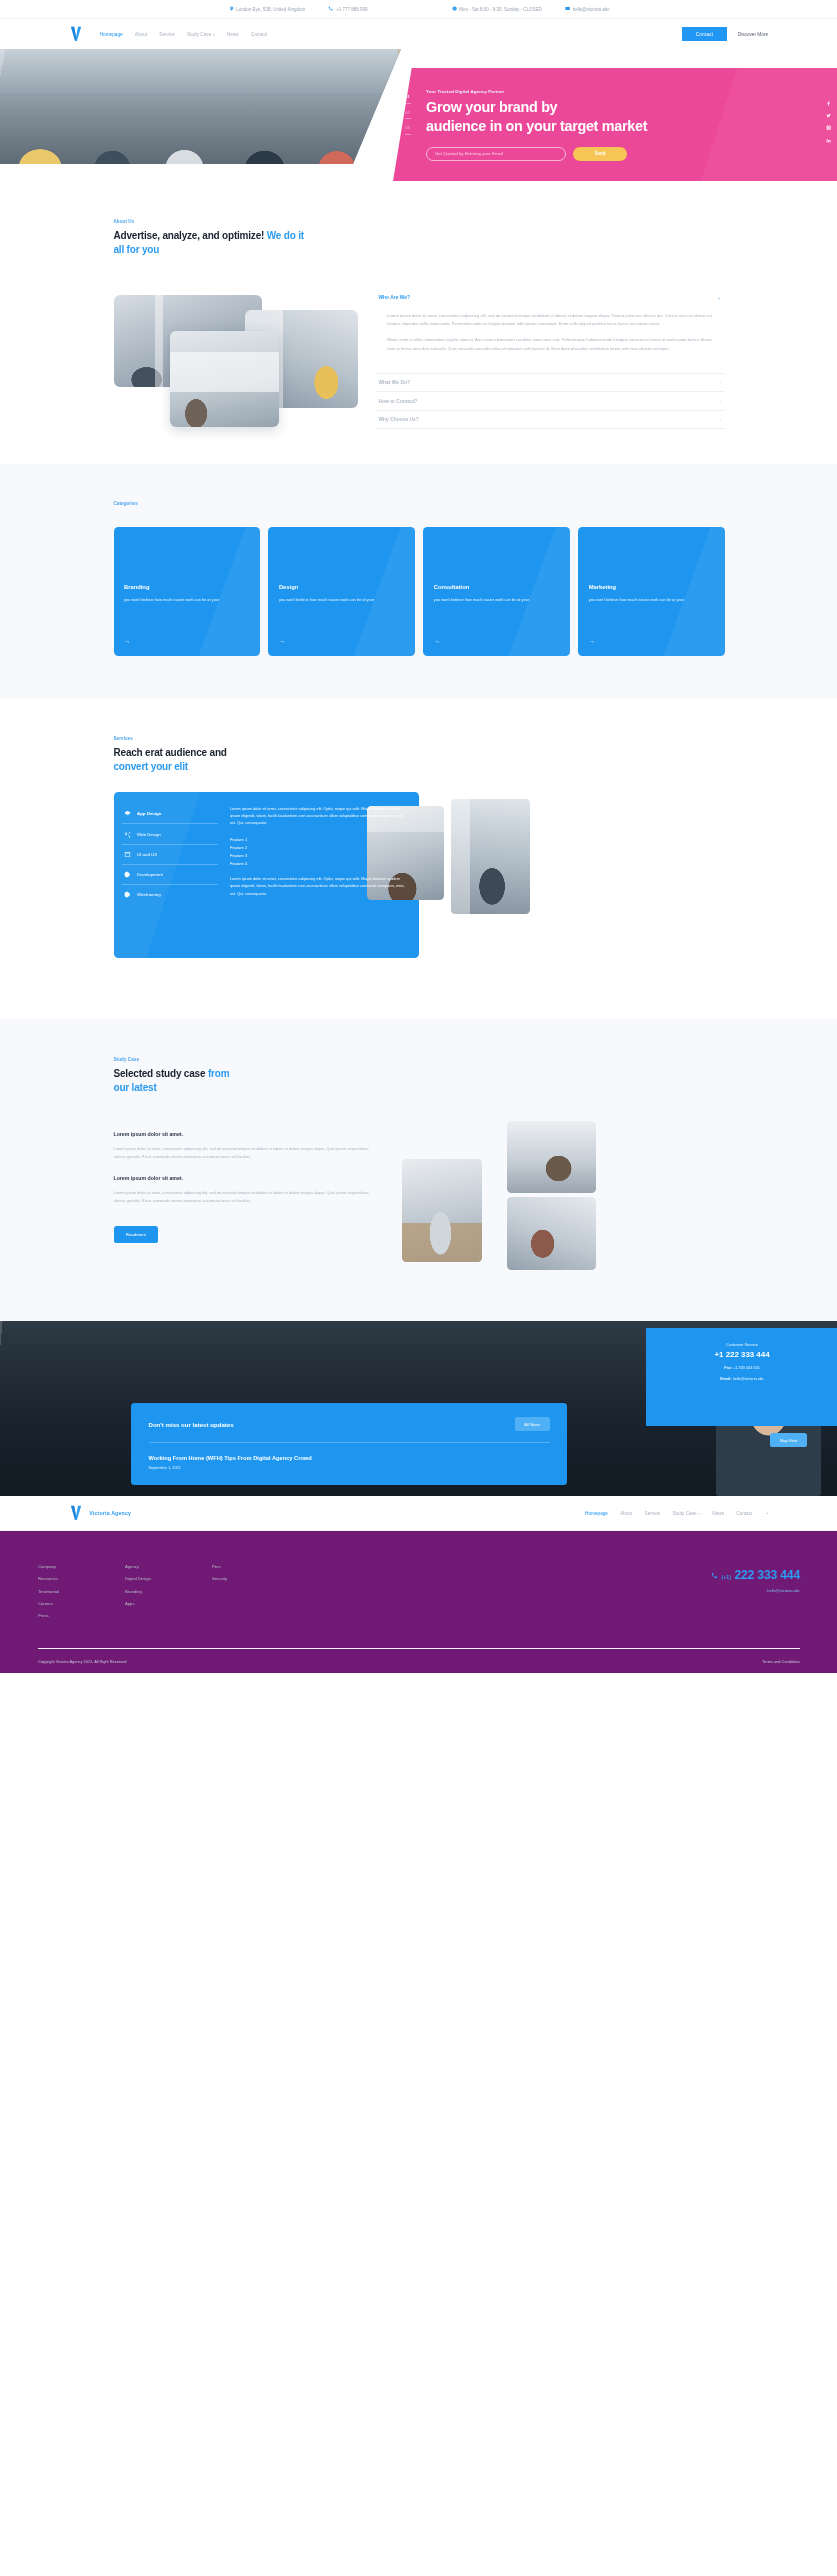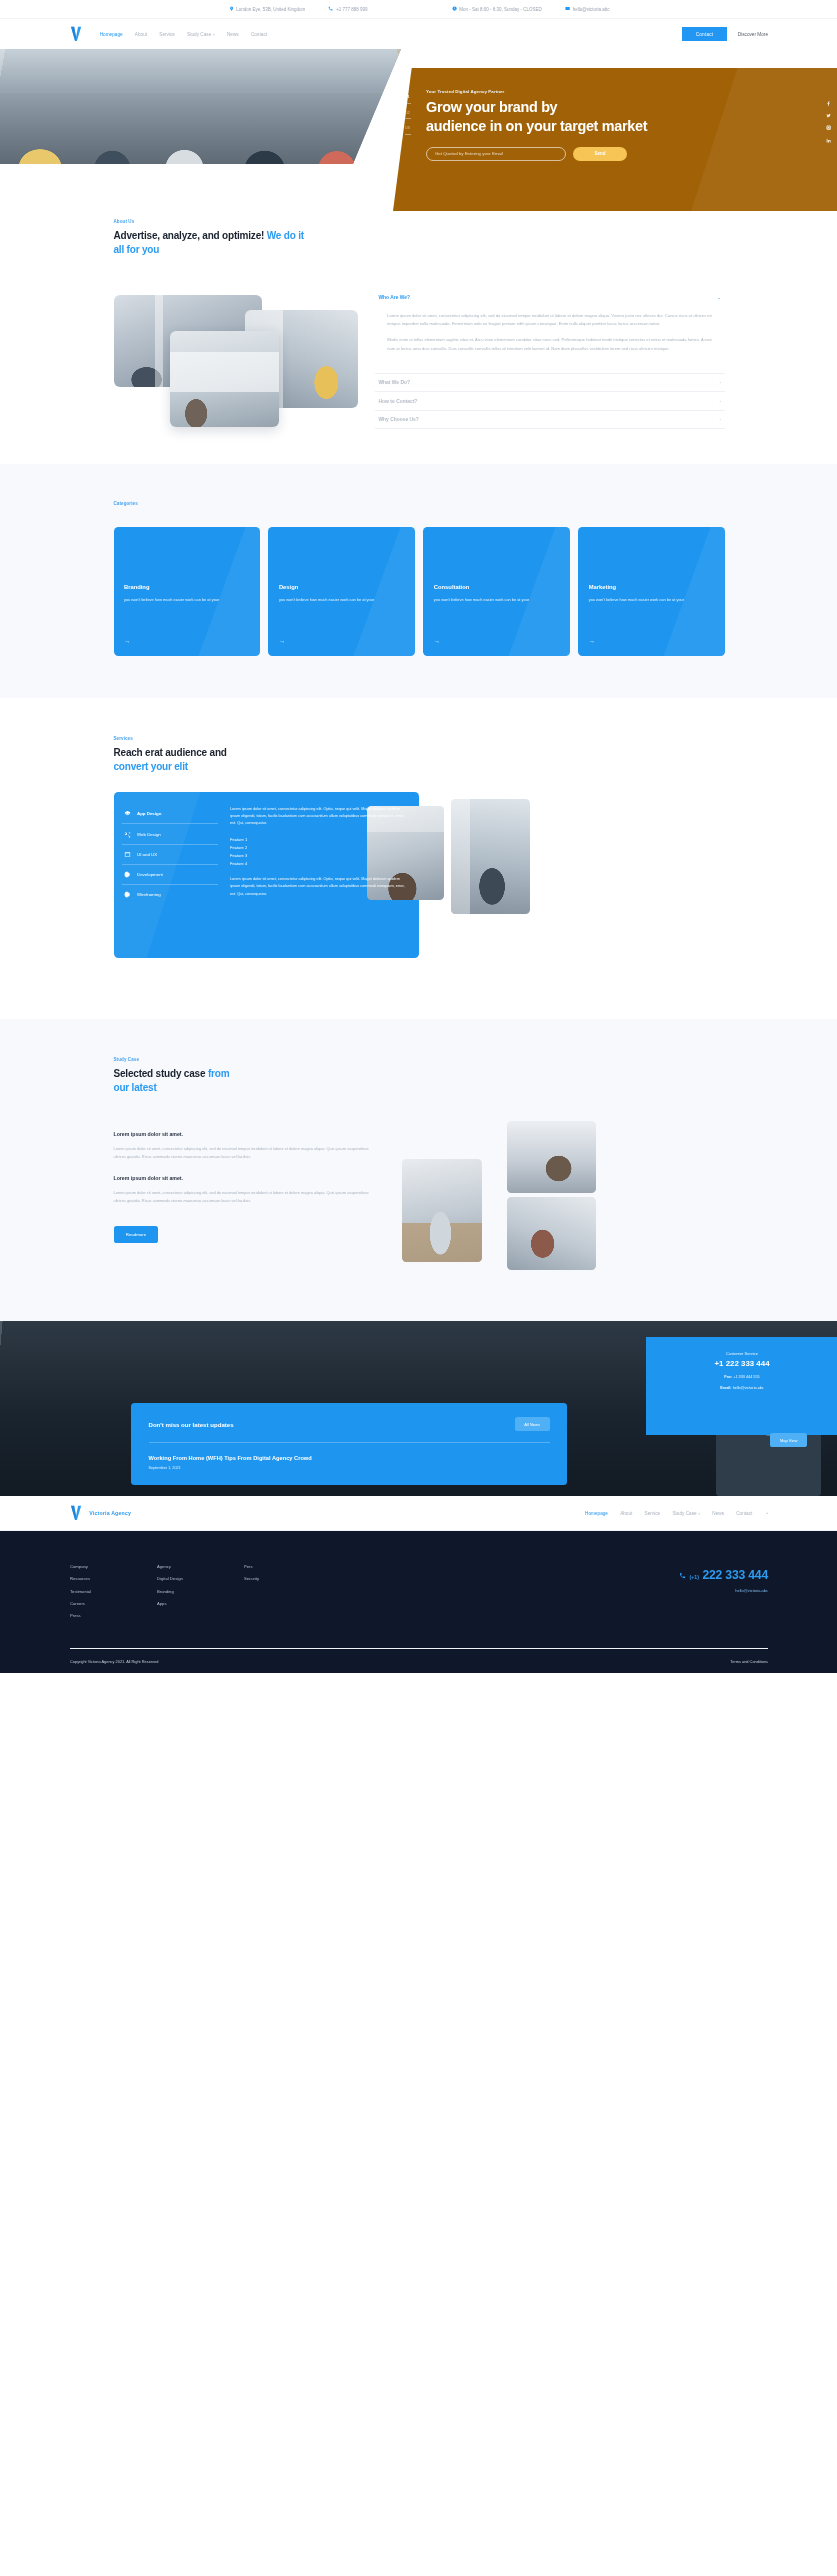--- a/index.html
+++ b/index.html
@@ -58,22 +58,22 @@
     position:absolute; left:0; bottom:0; width:100%; height:62%;
     background:
       radial-gradient(ellipse 35px 30px at 10% 105%, #e8c86a 0 60%, transparent 62%),
       radial-gradient(ellipse 30px 31px at 28% 108%, #3f4e5c 0 60%, transparent 62%),
       radial-gradient(ellipse 31px 30px at 46% 106%, #d8dde2 0 60%, transparent 62%),
       radial-gradient(ellipse 33px 31px at 66% 108%, #2c3a47 0 60%, transparent 62%),
       radial-gradient(ellipse 30px 28px at 84% 106%, #cf6a5a 0 60%, transparent 62%),
       linear-gradient(180deg, rgba(120,130,140,.15), rgba(60,70,80,.45));
   }
   .hero-blue {
-    position:absolute; right:0; top:19px; width:445px; height:143px;
-    background:#a16207;
+    position:absolute; right:0; top:19px; width:445px; height:113px;
+    background:#ec4899;
     clip-path:polygon(4.2% 0,100% 0,100% 100%,0 100%);
     overflow:hidden;
   }
   .hero-blue::after {
     content:""; position:absolute; right:-35px; top:-35px; width:157px; height:227px;
     background:rgba(255,255,255,.05); transform:rotate(18deg);
   }
   .hero-inner { position:relative; padding:21px 0 0 33px; z-index:2; }
   .hero-eyebrow { font-size:4.4px; font-weight:bold; color:#eaf5ff; letter-spacing:0.1px; }
   .hero-h1 {
@@ -278,21 +278,21 @@
   .band-photo { position:absolute; inset:0;
     background:
       linear-gradient(95deg,rgba(255,255,255,.18) 0 2.6px,transparent 2.6px 52px),
       linear-gradient(180deg,#2d3944 0%,#1a242e 55%,#121a23 100%);
   }
   .band-person { position:absolute; right:17.5px; bottom:0; width:105px; height:105px;
     background:radial-gradient(ellipse 30px 35px at 50% 22%, #d8b79a 0 60%, transparent 62%),
                linear-gradient(180deg,transparent 0 28%,#2f3c4a 28%);
     border-radius:3.5px;}
   .band-info {
-    position:absolute; right:0; top:16px; width:192px; height:98px; background:#1e96ef;
+    position:absolute; right:0; top:7px; width:192px; height:98px; background:#1e96ef;
     padding:14px 15.7px; text-align:center;
   }
   .bi-l1 { font-size:4px; color:rgba(255,255,255,.9); }
   .bi-phone { font-size:7.9px; font-weight:bold; color:#fff; margin-top:2.6px; }
   .bi-row { font-size:3.8px; color:rgba(255,255,255,.92); margin-top:7px; }
   .bi-row b { font-weight:bold; }
   .news-card {
     position:absolute; left:131px; top:82px; width:436px; background:#1e96ef;
     border-radius:3.5px; overflow:hidden;
   }
@@ -304,21 +304,21 @@
   .nc-bot { padding:12.2px 17.5px 15.7px; }
   .nc-h { font-size:5.7px; font-weight:bold; color:#fff; }
   .nc-d { font-size:3.8px; color:rgba(255,255,255,.85); margin-top:5.2px; }
 
   
   .f-nav { height:35px; display:flex; align-items:center; padding:0 70px; background:#fff;
     border-bottom:0.9px solid #f0f3f7; }
   .f-logo { display:flex; align-items:center; gap:3.5px; }
   .f-logo-t { font-size:5.2px; font-weight:bold; color:#2c9bf0; letter-spacing:0.2px; }
   .f-links { margin-left:auto; display:flex; align-items:center; gap:12.2px; }
-  .footer { background:#0f172a; padding:30px 70px 0; }
+  .footer { background:#701a75; padding:30px 38px 0; }
   .f-cols { display:flex; }
   .f-col { width:87px; }
   .f-li { font-size:4.2px; color:#b6bec9; line-height:2.9; cursor:pointer; }
   .f-right { margin-left:auto; text-align:right; padding-top:7px; }
   .f-phone { display:flex; align-items:baseline; justify-content:flex-end; gap:3.5px; }
   .f-ic { width:7px; height:7px; fill:#2c9bf0; }
   .f-pfx { font-size:5.2px; color:#2c9bf0; font-weight:bold; }
   .f-num { font-size:12.2px; color:#2c9bf0; font-weight:bold; letter-spacing:-0.2px; }
   .f-mail { font-size:4px; color:#7fbdf0; margin-top:6.1px; }
   .f-bottom {

